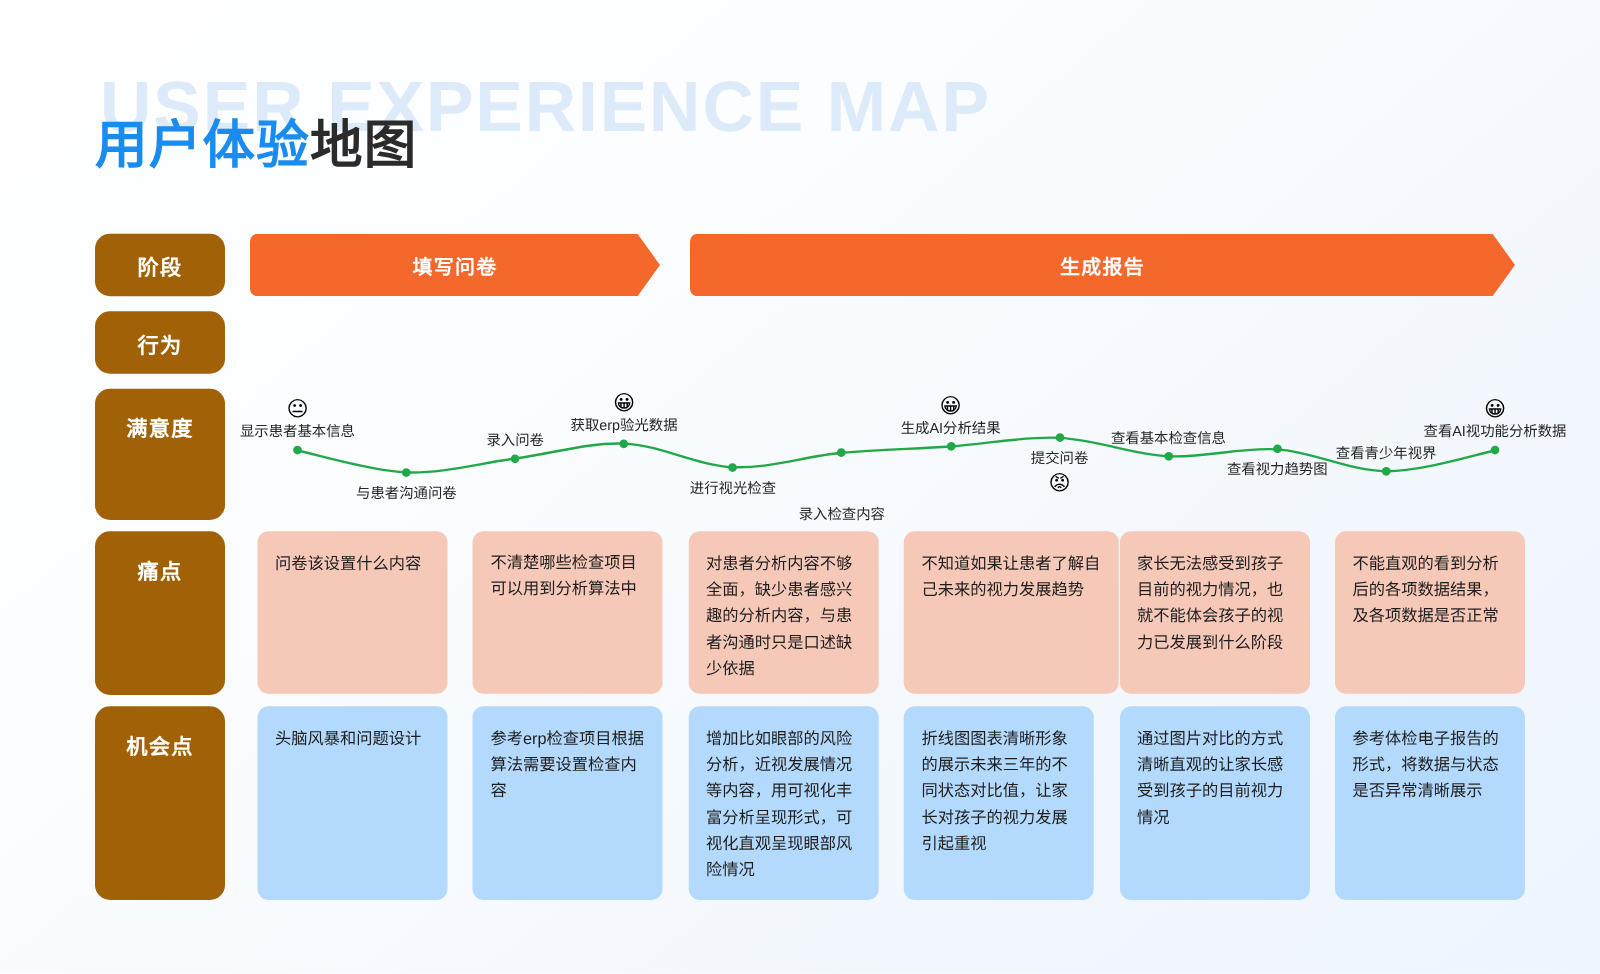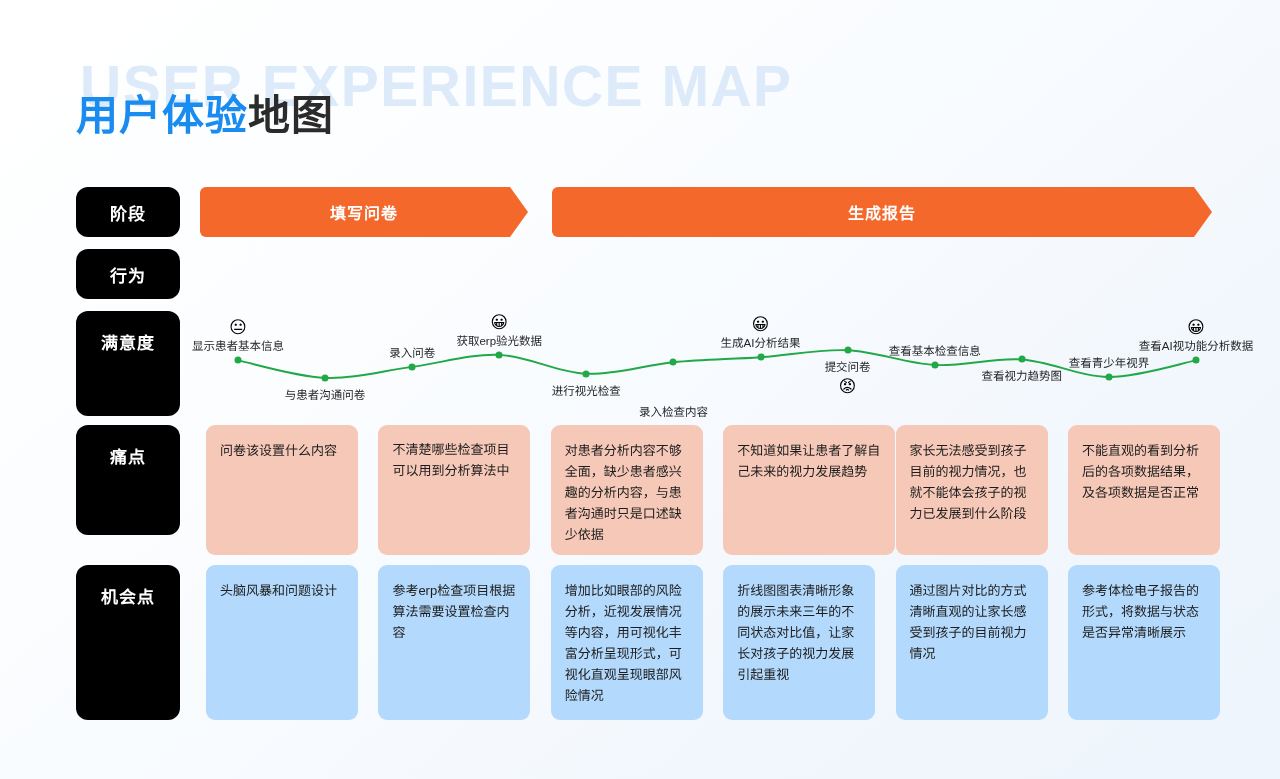--- a/index.html
+++ b/index.html
@@ -27,29 +27,29 @@
     white-space: nowrap; letter-spacing: 1px;
   }
   .main-title .t-blue { color: #1a8cf0; }
   .main-title .t-dark { color: #2b2b2b; }
 
   
   .board { position: absolute; left: 0; top: 0; width: 1280px; height: 779px; }
 
   .rowlabel {
     position: absolute; left: 76px; width: 104px;
-    background: #000000; border-radius: 12px;
+    background: #a16207; border-radius: 12px;
     color: #ffffff; font-weight: 700; font-size: 17px;
     display: flex; justify-content: center; padding-top: 18px;
     letter-spacing: 1px;
   }
   .rowlabel.r-stage  { top: 187px; height: 50px; align-items: center; padding-top: 0; }
   .rowlabel.r-action { top: 249px; height: 50px; align-items: center; padding-top: 0; }
   .rowlabel.r-sat    { top: 311px; height: 105px; }
-  .rowlabel.r-pain   { top: 425px; height: 110px; }
+  .rowlabel.r-pain   { top: 425px; height: 131px; }
   .rowlabel.r-opp    { top: 565px; height: 155px; }
 
   
   .stage-track { position: absolute; left: 200px; top: 187px; width: 1012px; height: 50px; padding-left: 36px; }
   .stage {
     position: absolute; top: 0; height: 50px;
     background: #f4682b; color: #fff;
     display: flex; align-items: center; justify-content: center;
     font-size: 16px; font-weight: 700; letter-spacing: 1px;
     border-radius: 6px 0 0 6px;

